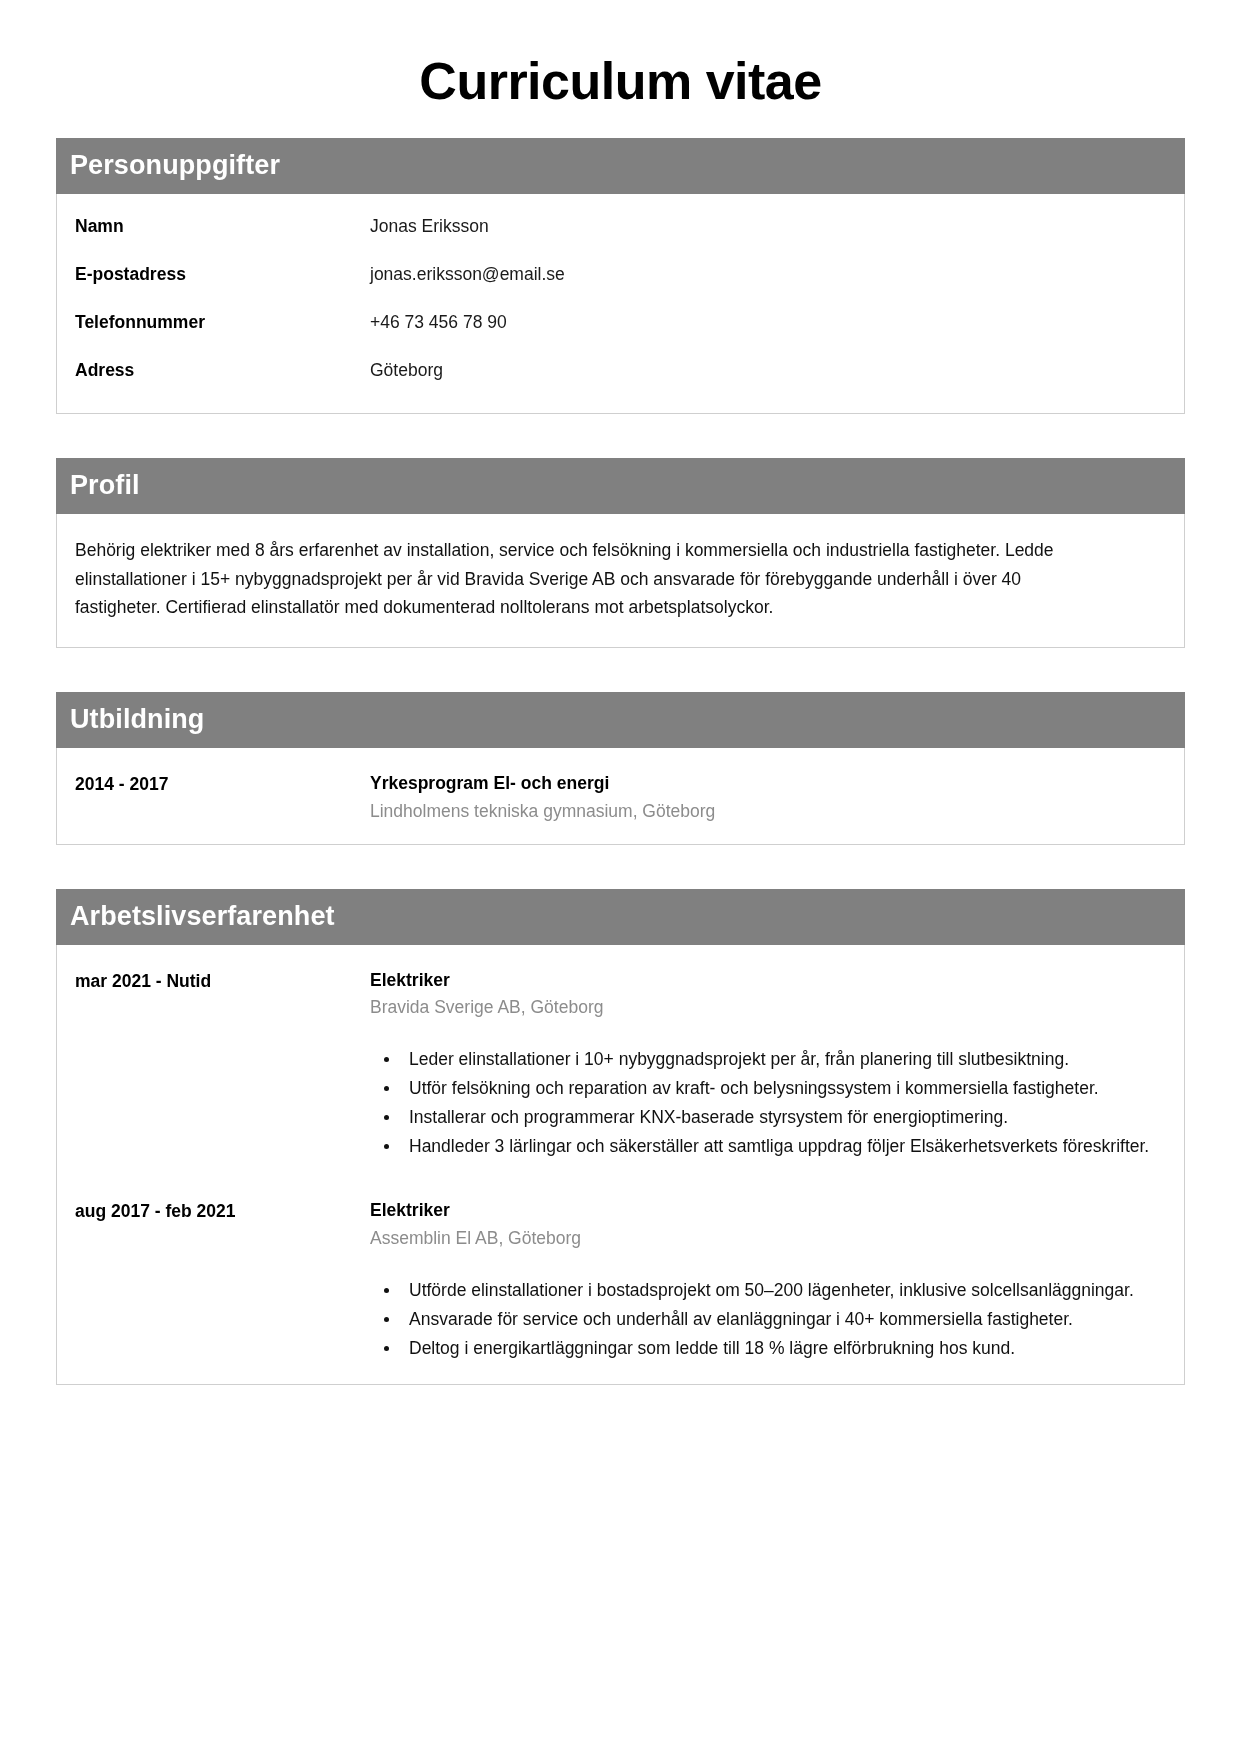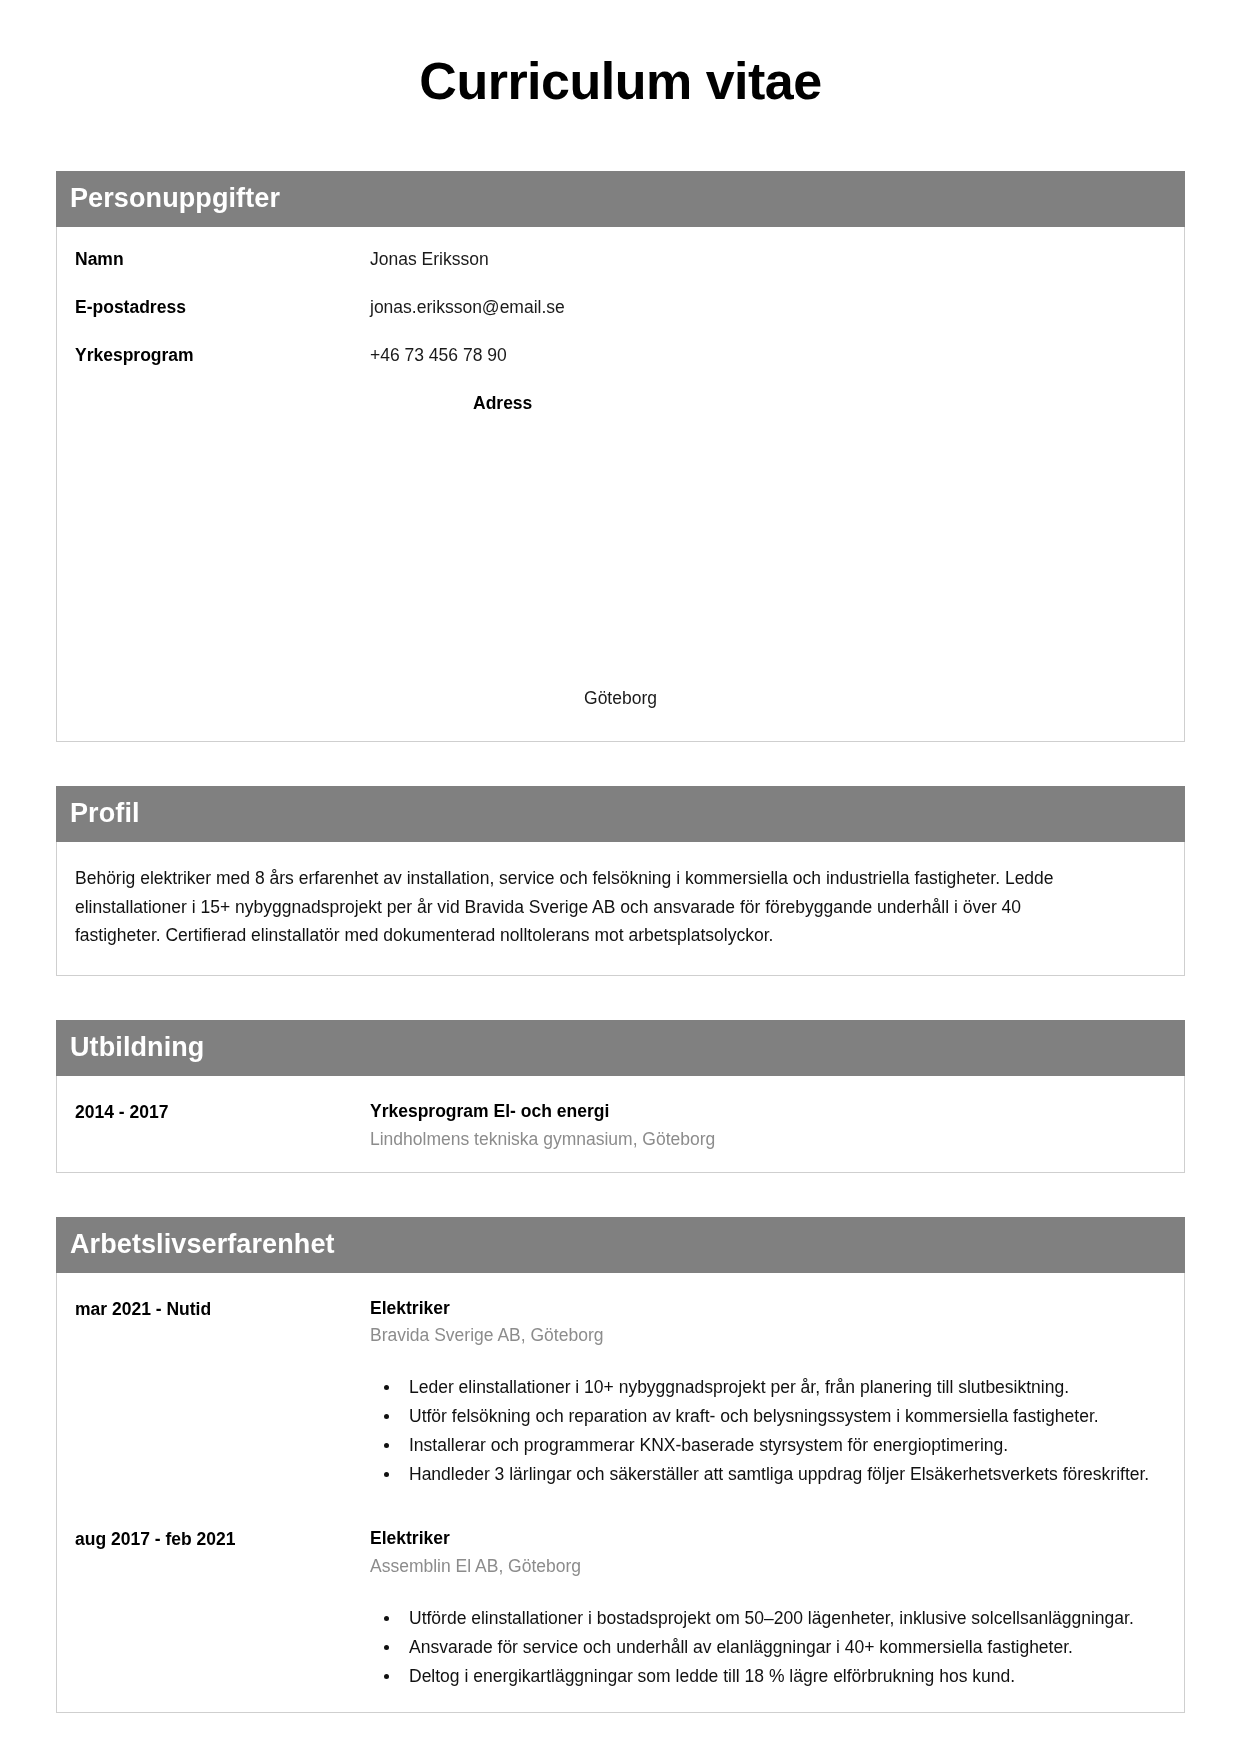--- a/index.html
+++ b/index.html
@@ -30,21 +30,21 @@
     margin: 0;
     padding-top: 50px;
     padding-bottom: 0;
     line-height: 1.2;
     color: #000000;
   }
   .section {
     margin-top: 44px;
   }
   .section.first {
-    margin-top: 59px;
+    margin-top: 26px;
   }
   .section-header {
     background: #808080;
     color: #ffffff;
     font-size: 27px;
     font-weight: bold;
     line-height: 1;
     padding: 14px 0 15px 14px;
     letter-spacing: 0.1px;
   }
@@ -55,21 +55,21 @@
     box-sizing: border-box;
     padding: 22px 18px 26px 18px;
   }
   
   .pd-row {
     display: flex;
     align-items: center;
     padding: 0 0 0 0;
     margin-bottom: 27px;
   }
-  .pd-row:last-child { margin-bottom: 6px; flex-direction: column; }
+  .pd-row:last-child { margin-bottom: 6px; }
   .pd-label {
     width: 295px;
     flex: 0 0 295px;
     font-size: 17.5px;
     font-weight: bold;
     color: #000000;
     line-height: 1.2;
   }
   .pd-value {
     font-size: 17.5px;
@@ -159,21 +159,21 @@
         <div class="pd-label">Namn</div>
         <div class="pd-value">Jonas Eriksson</div>
       </div>
 
       <div class="pd-row">
         <div class="pd-label">E-postadress</div>
         <div class="pd-value">jonas.eriksson@email.se</div>
       </div>
 
       <div class="pd-row">
-        <div class="pd-label">Yrkesprogram</div>
+        <div class="pd-label">Telefonnummer</div>
         <div class="pd-value">+46 73 456 78 90</div>
       </div>
 
       <div class="pd-row">
         <div class="pd-label">Adress</div>
         <div class="pd-value">Göteborg</div>
       </div>
 
     </div>
   </div>

